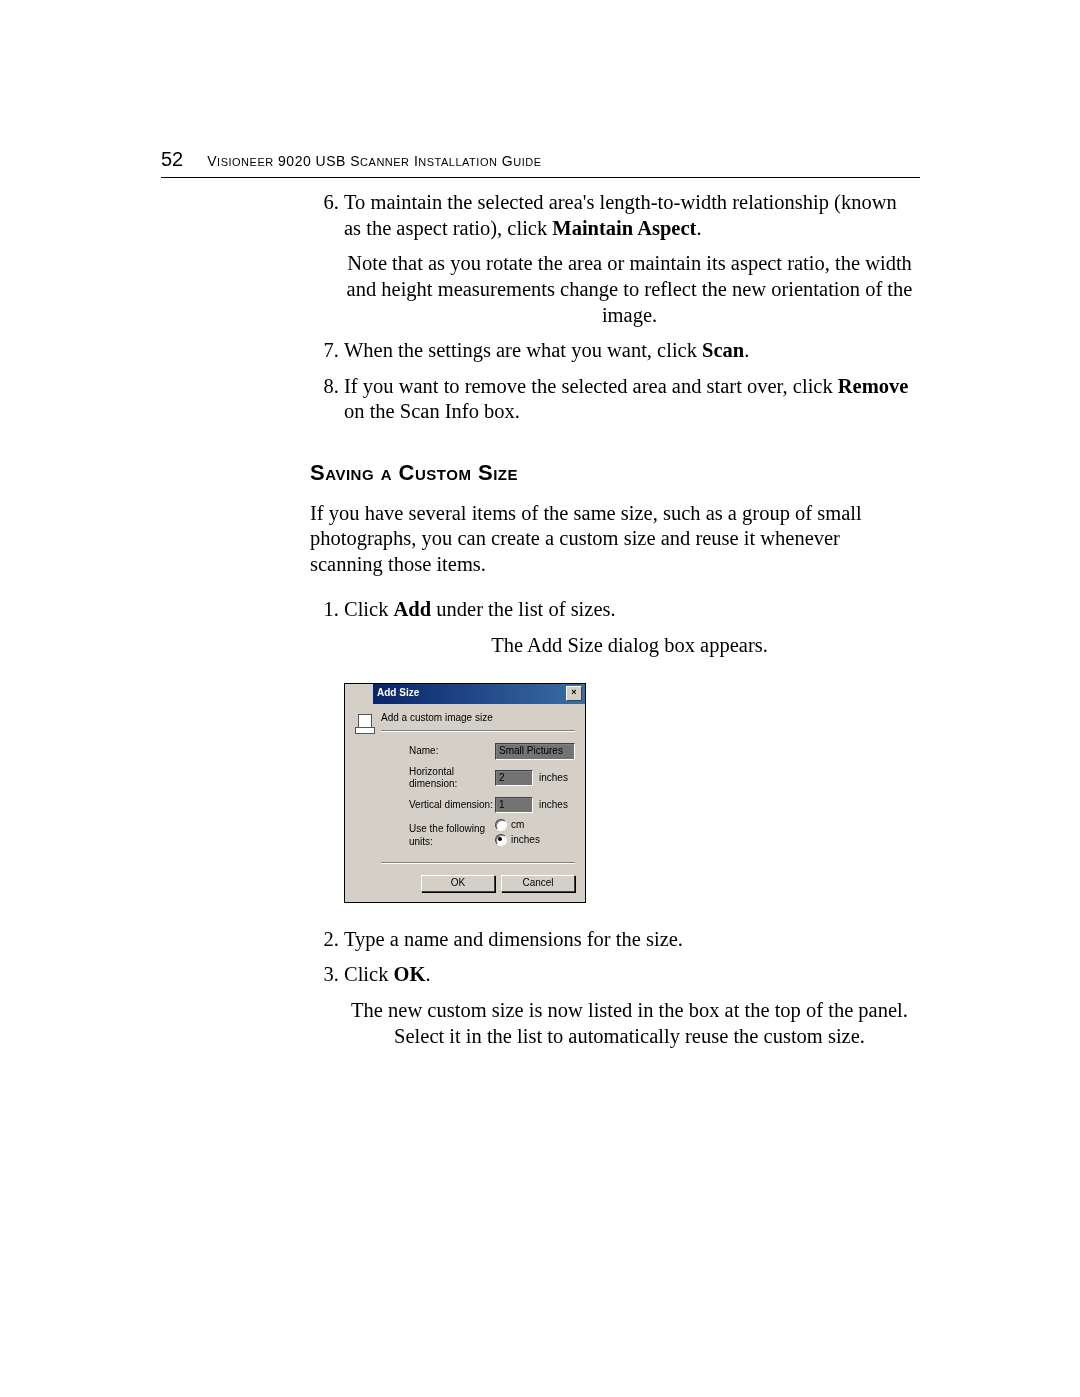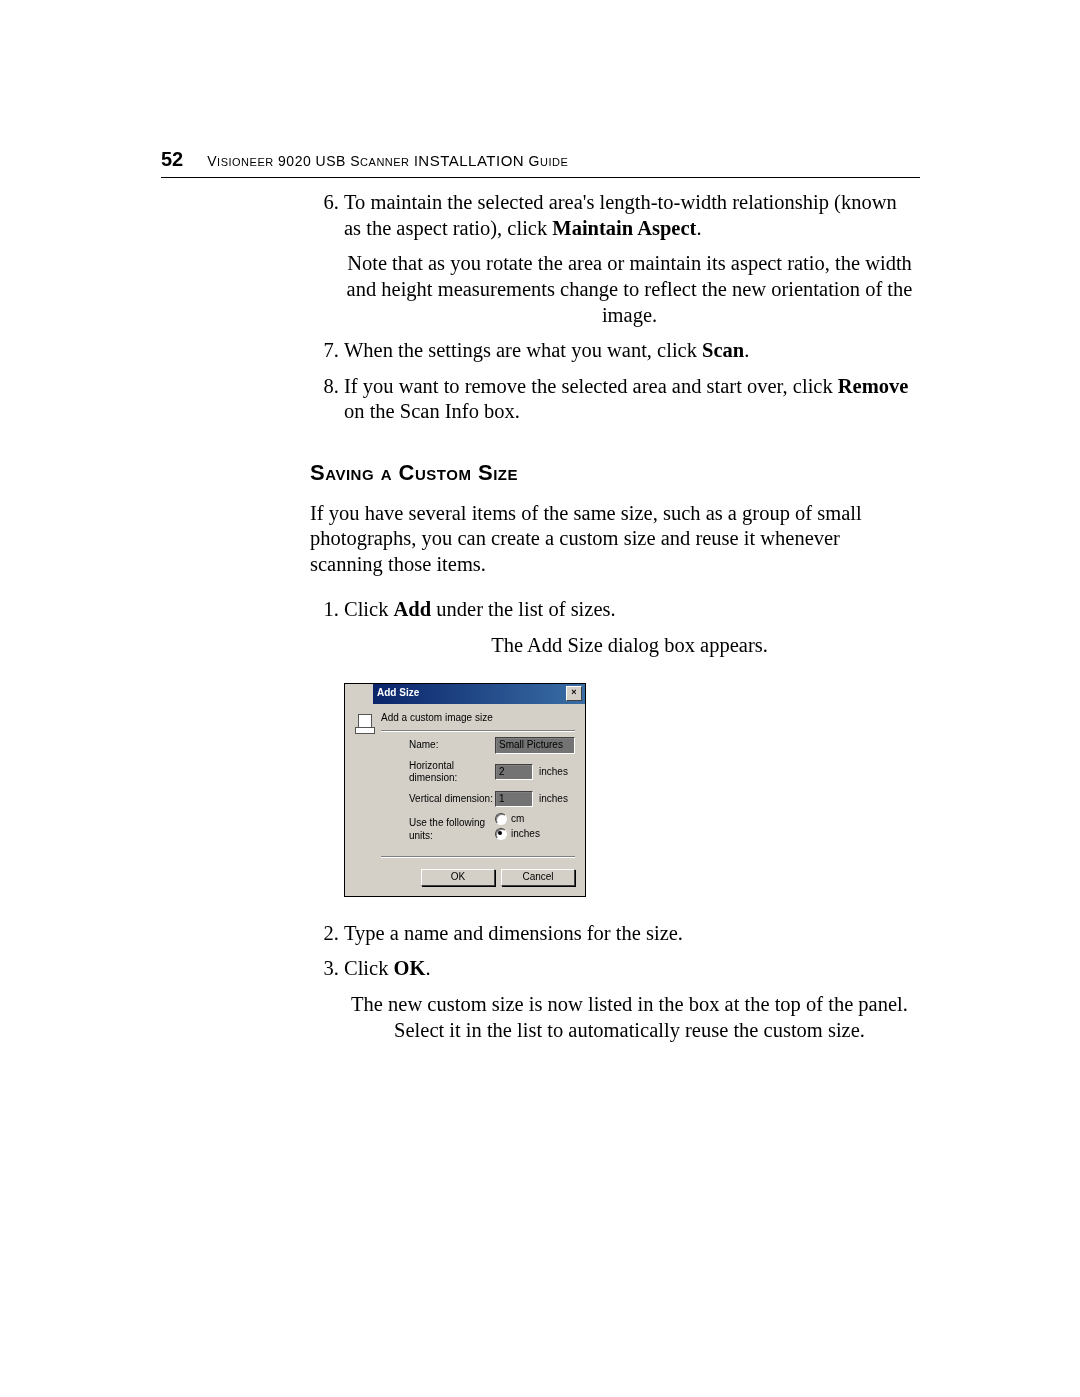--- a/index.html
+++ b/index.html
@@ -21,21 +21,21 @@
     top: 148px;
     left: 161px;
     right: 160px;
     display: flex;
     align-items: baseline;
     border-bottom: 1px solid #000;
     padding-bottom: 6px;
   }
   .page-number {
     font-family: Arial, Helvetica, sans-serif;
-    font-weight: bold;
+    font-weight: normal;
     font-size: 20px;
     margin-right: 24px;
   }
   .header-title {
     font-family: Arial, Helvetica, sans-serif;
     font-size: 14px;
     letter-spacing: 0.5px;
   }
   .content {
     position: absolute;
@@ -140,21 +140,21 @@
     left: 0; bottom: 0;
     width: 18px; height: 5px;
     border: 1px solid #555;
     background: #fff;
   }
   .dlg-instr {
     flex: 1;
     border-bottom: 1px solid #808080;
     box-shadow: 0 1px 0 #fff;
     padding-bottom: 6px;
-    margin-bottom: 6px;
+    margin-bottom: 12px;
   }
   .form-area {
     margin-left: 26px;
     border-bottom: 1px solid #808080;
     box-shadow: 0 1px 0 #fff;
     padding-bottom: 8px;
     margin-bottom: 8px;
   }
   .form-row {
     display: flex;
@@ -233,21 +233,21 @@
   }
 </style>
 </head>
 <body>
 
 <div class="page">
 
   <div class="header">
     <span class="page-number">52</span>
     <span class="header-title">
-      <span>V</span><span style="font-size:11px">ISIONEER</span><span> 9020 USB S</span><span style="font-size:11px">CANNER</span><span> I</span><span style="font-size:15px">NSTALLATION</span><span> G</span><span style="font-size:11px">UIDE</span>
+      <span>V</span><span style="font-size:11px">ISIONEER</span><span> 9020 USB S</span><span style="font-size:11px">CANNER</span><span> I</span><span style="font-size:11px">NSTALLATION</span><span> G</span><span style="font-size:11px">UIDE</span>
     </span>
   </div>
 
   <div class="content">
 
     <ol class="main-list" start="6">
       <li>
         <span>To maintain the selected area's length-to-width relationship (known as the aspect ratio), click </span><span class="bold">Maintain Aspect</span><span>.</span>
         <p>Note that as you rotate the area or maintain its aspect ratio, the width and height measurements change to reflect the new orientation of the image.</p>
       </li>

